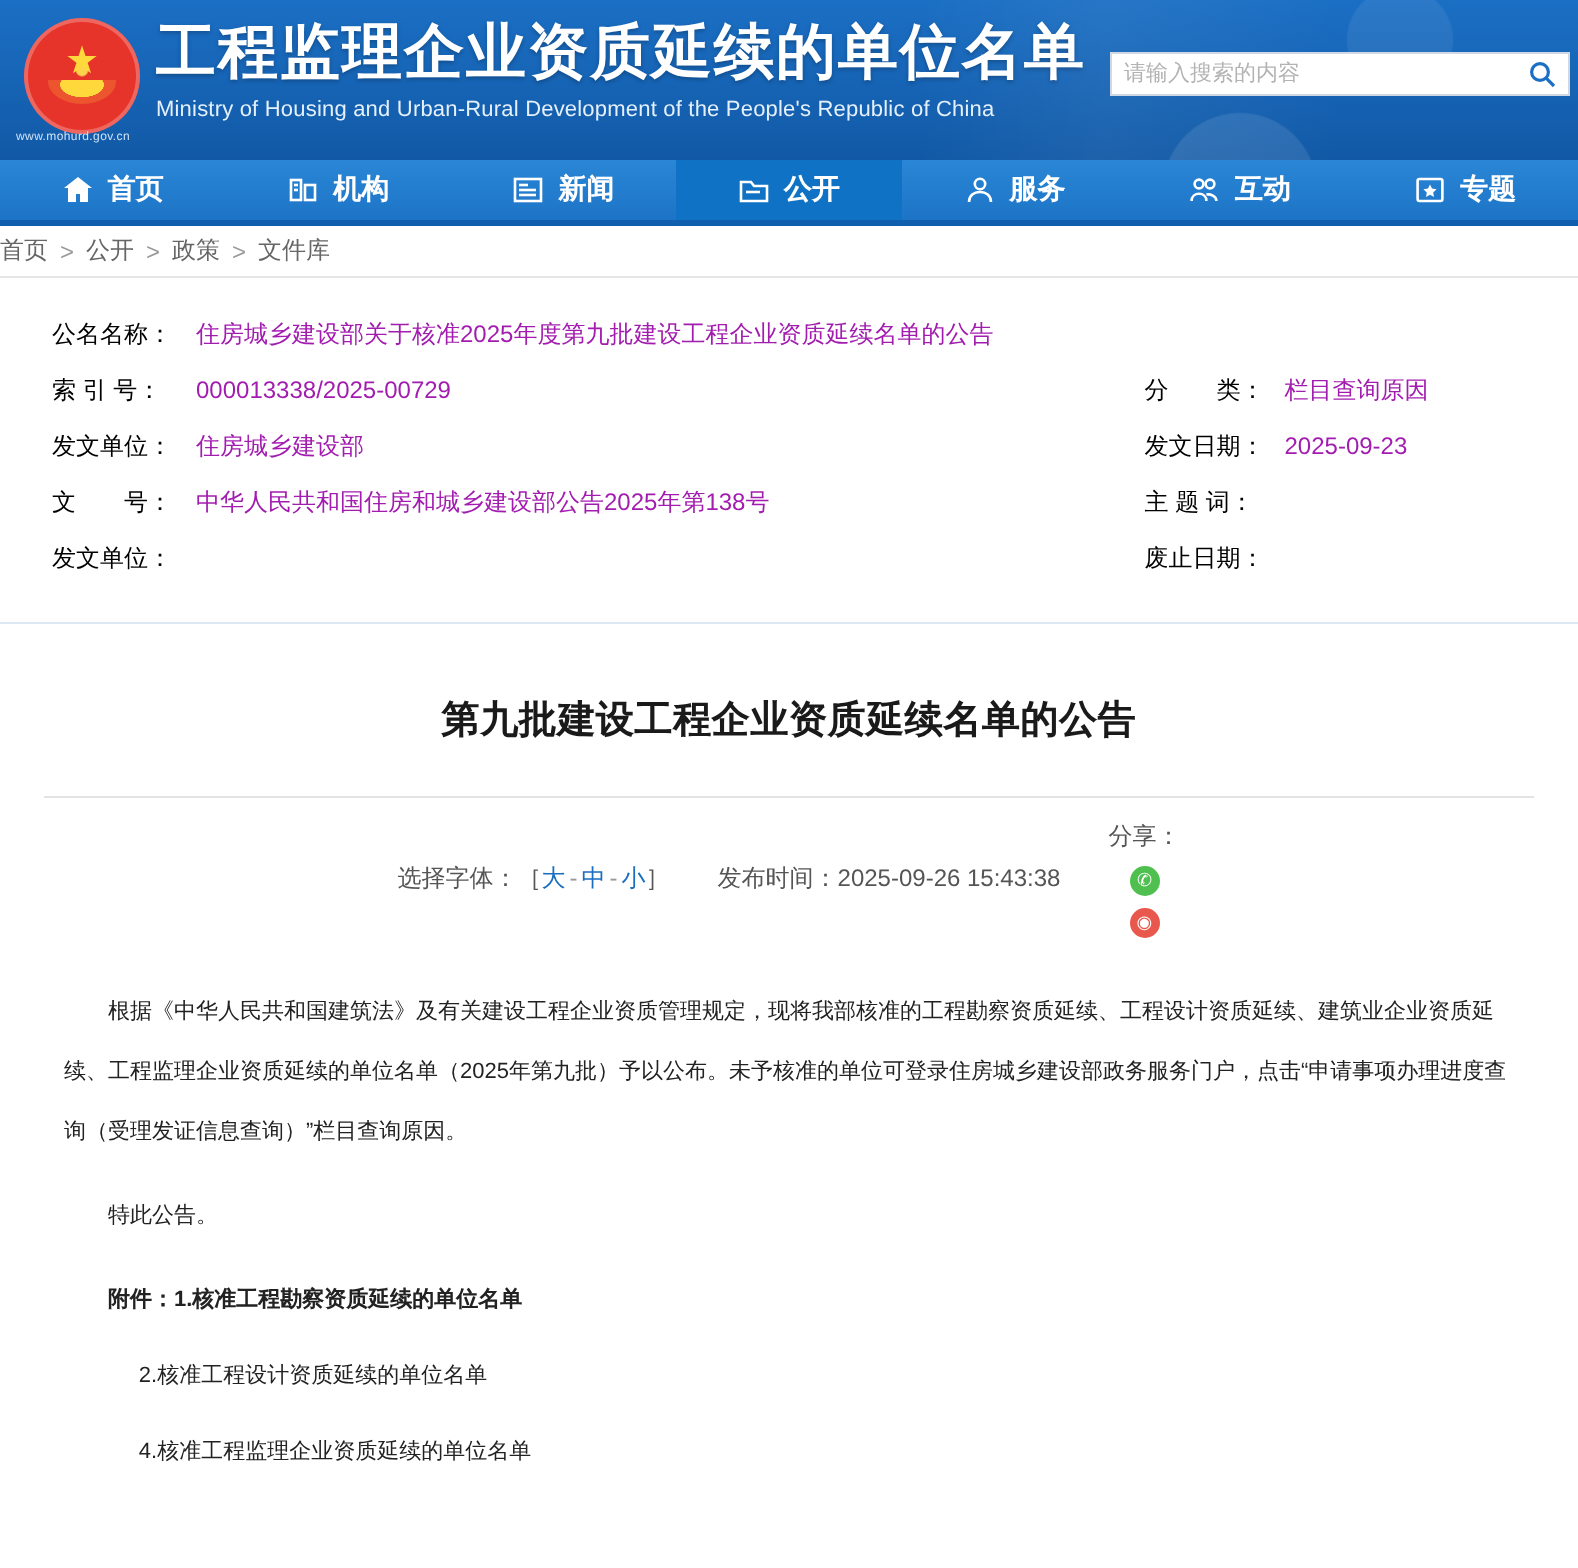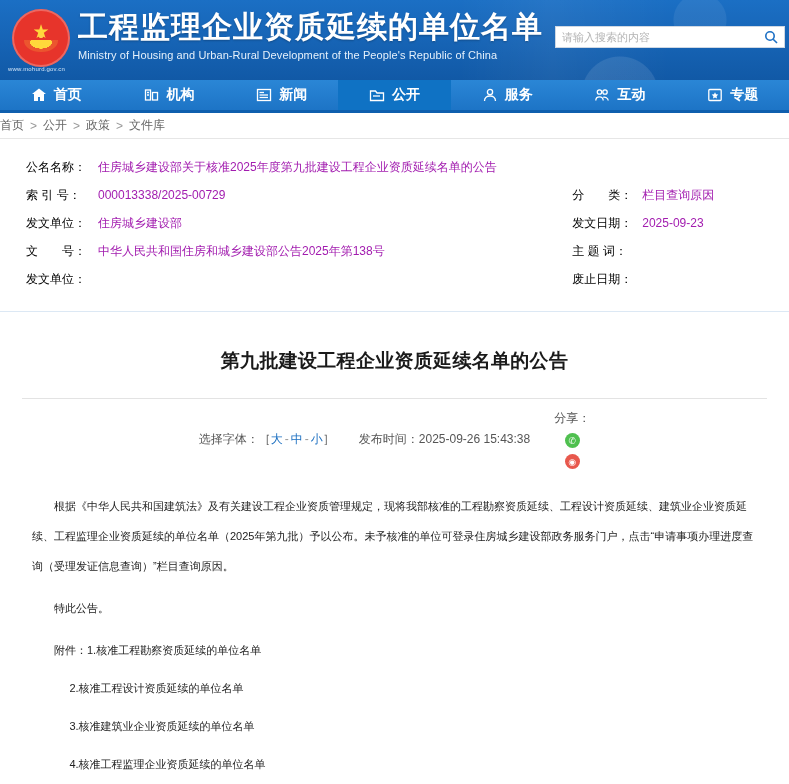--- a/index.html
+++ b/index.html
@@ -159,21 +159,21 @@
   .sicon.wb { background:#e8584d; }
 
   .body-text {
     padding: 22px 10px 0 10px;
     font-size:11px;
     line-height:30px;
     color:#222;
   }
   .body-text p { margin:0 0 12px 0; text-indent:2em; }
   .body-text p.attach-line { text-indent:3.4em; margin-bottom:8px; }
-  .body-text p.attach-first { text-indent:2em; margin-bottom:8px; }
+  .body-text p.attach-first { text-indent:2em; margin-bottom:8px;font-weight:bold; }
 </style>
 </head>
 <body>
 
 <div class="site-header">
   <div class="header-bg-deco"></div>
 
   <div class="emblem">
     <div class="star">★</div>
     <div class="gear"></div>
@@ -339,17 +339,16 @@
       <span class="sicon wx">✆</span>
       <span class="sicon wb">◉</span>
     </div>
   </div>
 
   <div class="body-text">
     <p>根据《中华人民共和国建筑法》及有关建设工程企业资质管理规定，现将我部核准的工程勘察资质延续、工程设计资质延续、建筑业企业资质延续、工程监理企业资质延续的单位名单（2025年第九批）予以公布。未予核准的单位可登录住房城乡建设部政务服务门户，点击“申请事项办理进度查询（受理发证信息查询）”栏目查询原因。</p>
     <p>特此公告。</p>
     <p class="attach-first">附件：1.核准工程勘察资质延续的单位名单</p>
     <p class="attach-line">2.核准工程设计资质延续的单位名单</p>
-    <p class="attach-line">3.核准建筑业企业资质延续的单位名单</p>
     <p class="attach-line">4.核准工程监理企业资质延续的单位名单</p>
   </div>
 
 </div>
 
 </body></html>

